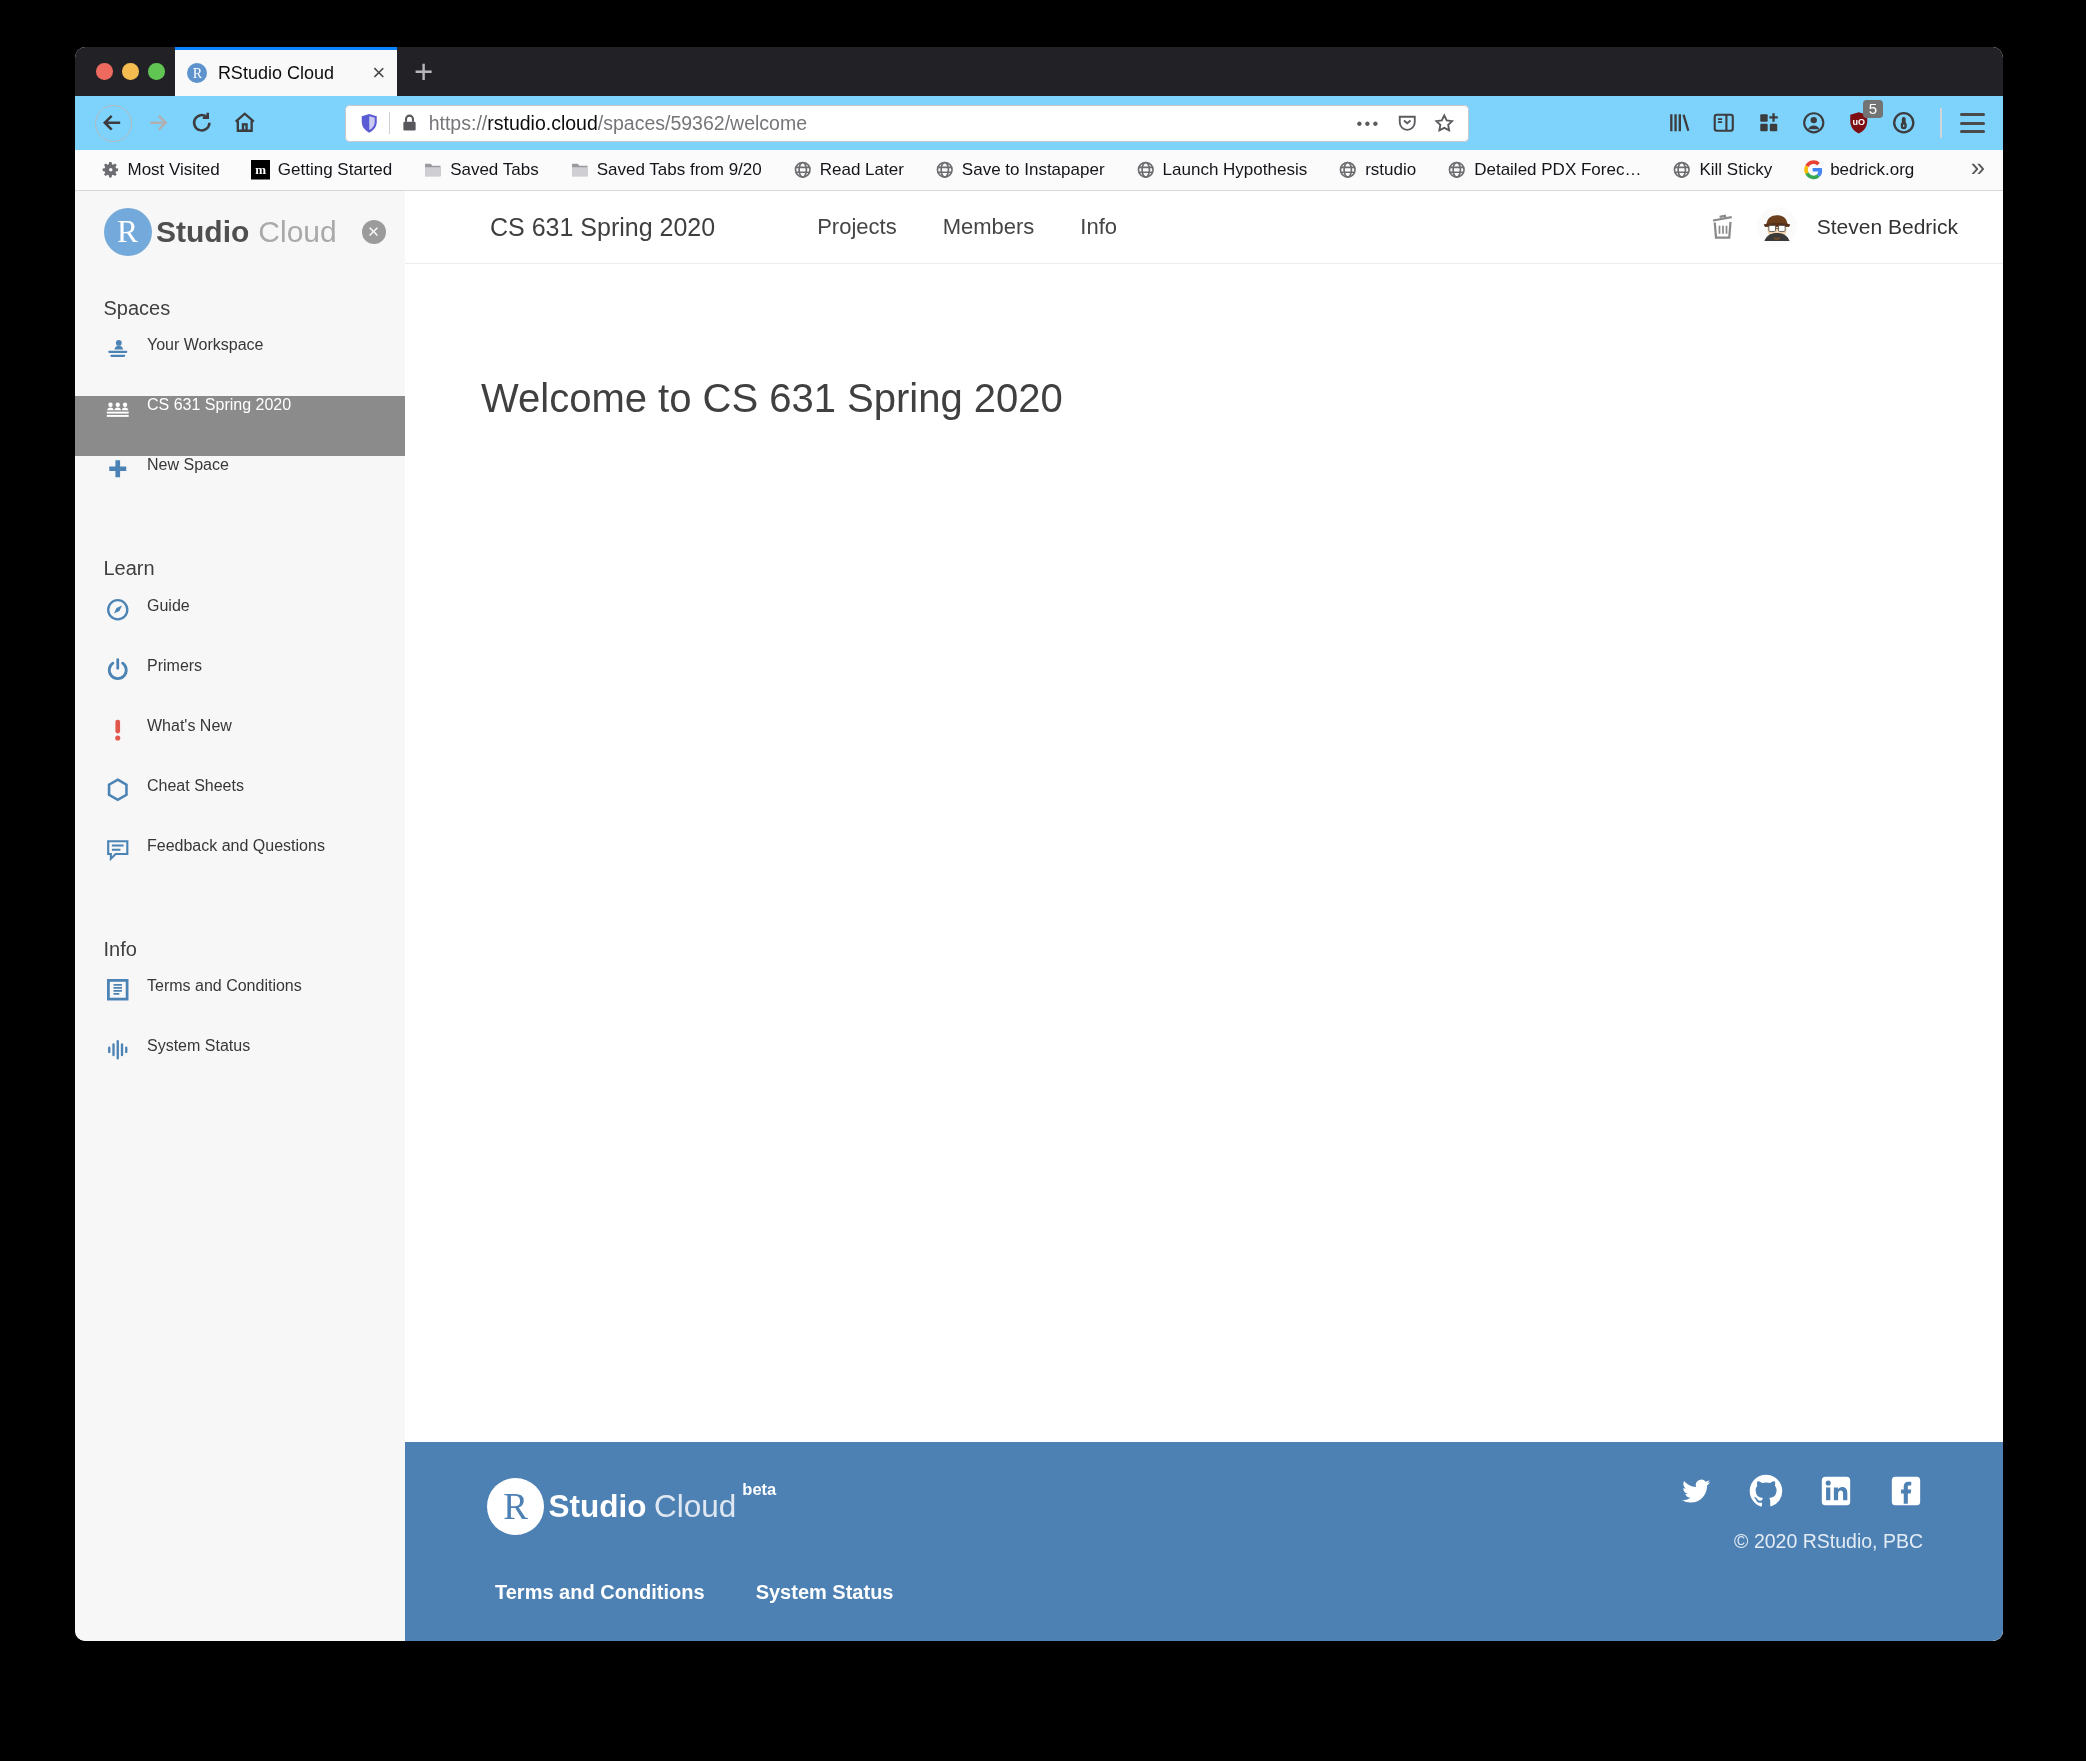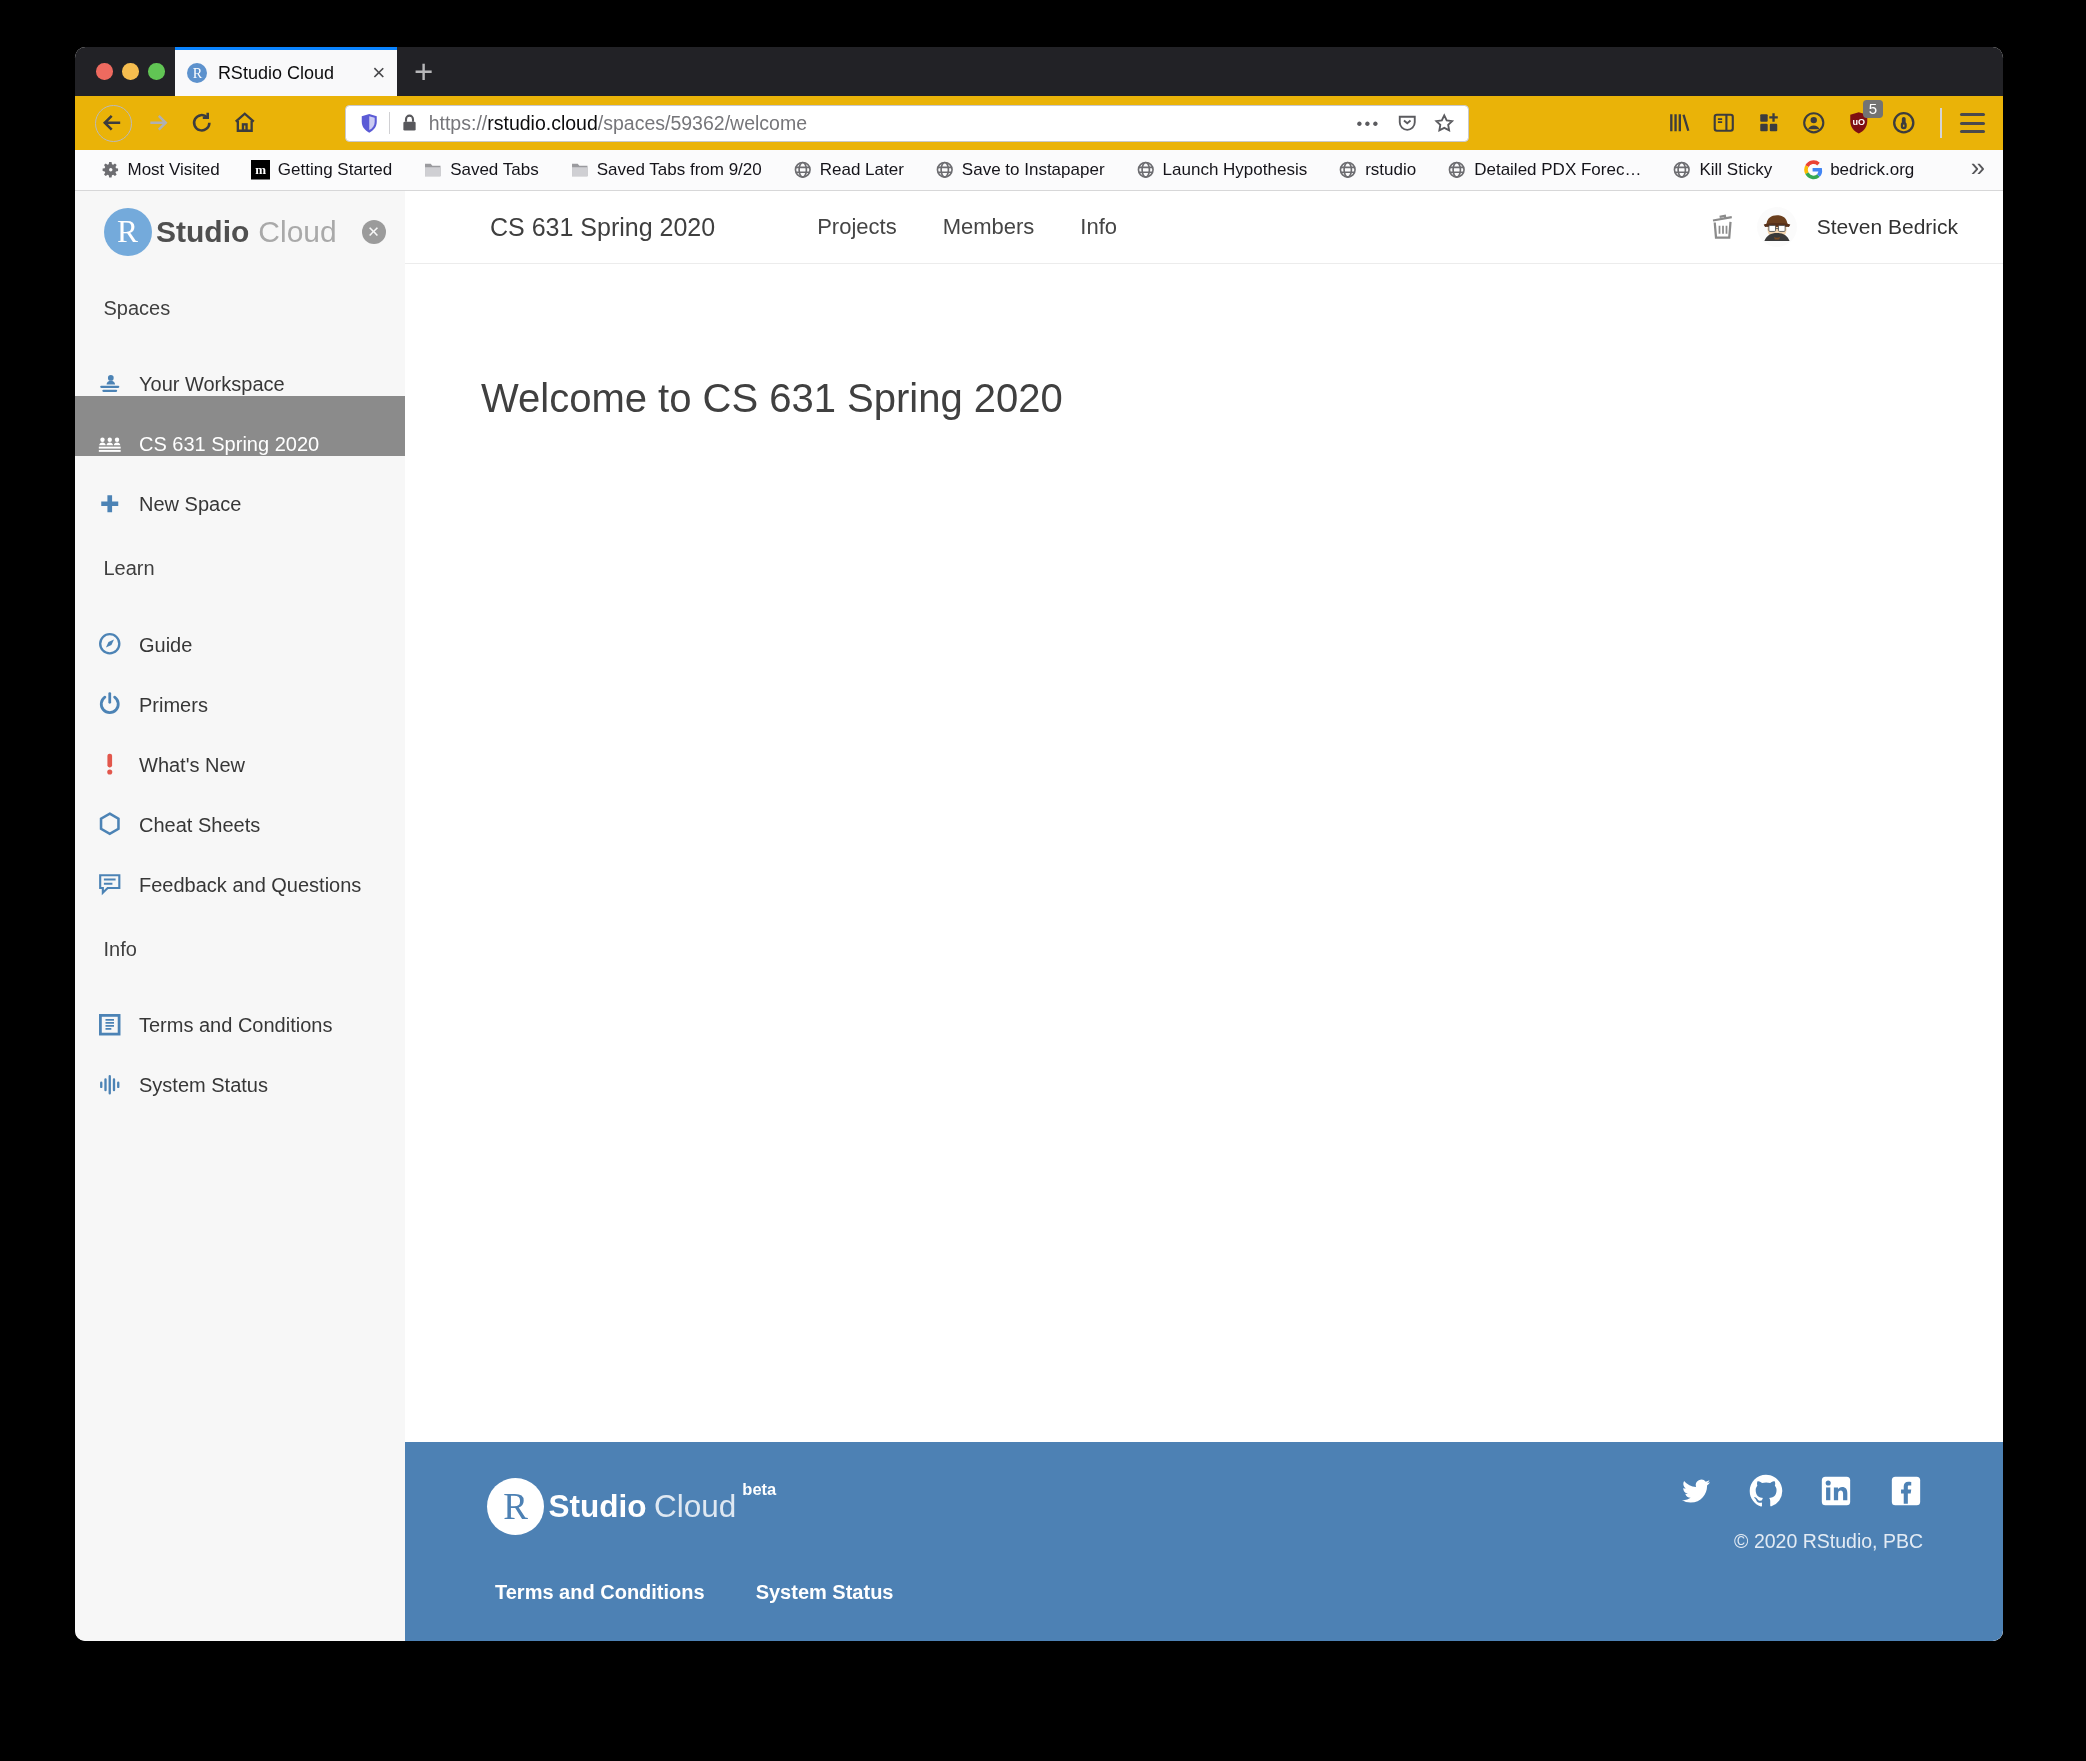--- a/index.html
+++ b/index.html
@@ -15,21 +15,21 @@
   .tabbar{height:49px;background:#222226;display:flex;align-items:stretch;flex-shrink:0}
   .traffic{display:flex;gap:9.7px;align-items:center;padding-left:21px}
   .traffic span{width:16.5px;height:16.5px;border-radius:50%}
   .t-close{background:#ee6a5f}.t-min{background:#f5bd4f}.t-zoom{background:#61c554}
   .tab{margin-left:10.5px;width:222px;background:#f9f9fa;border-top:3px solid var(--tab_accent);display:flex;align-items:center;gap:10.5px;padding:0 12px;flex-shrink:0}
   .favicon{width:20px;height:20px;border-radius:50%;background:#5d92cd;color:#fff;font-family:"Liberation Serif",serif;font-size:14.2px;display:flex;align-items:center;justify-content:center}
   .tab-title{font-size:18px;color:#0c0c0d;white-space:nowrap;flex:1}
   .tab-close{font-size:22.5px;color:#4a4a4c;line-height:1}
   .newtab{font-size:33px;color:#b7b7b9;align-self:center;margin-left:16.5px;font-weight:300;line-height:1}
 
-  .toolbar{height:54px;background:#eab308;display:flex;align-items:center;padding:0 15px 0 19.5px;flex-shrink:0}
+  .toolbar{height:54px;background:#7dd3fc;display:flex;align-items:center;padding:0 15px 0 19.5px;flex-shrink:0}
   .tb-ic{color:#3c3c3e;margin-right:18px;flex-shrink:0}
   .tb-ic svg{width:25.5px;height:25.5px}
   .backbtn{width:37px;height:37px;border:1.5px solid #b9b9bc;border-radius:50%;display:flex;align-items:center;justify-content:center;margin-right:12px}
   .fwd{color:#b0b0b3}
   .urlbar{margin-left:69px;width:1124px;height:37px;background:#fff;border:0.7px solid #c8c8cc;border-radius:4.5px;display:flex;align-items:center;padding:0 12px;gap:9px}
   .urlbar .sep{width:0.7px;height:22.5px;background:#d0d0d3}
   .url-text{font-size:19.5px;color:#76767a;white-space:nowrap;flex:1}
   .url-text b{color:#0c0c0d;font-weight:400}
   .url-right{display:flex;align-items:center;gap:15px;color:#5b5b5f}
   .url-right svg{width:22.5px;height:22.5px}
@@ -50,21 +50,21 @@
   
   .app{flex:1;display:flex;min-height:0}
   .sidebar{width:330px;background:#f7f7f7;flex-shrink:0;padding-top:16.5px}
   .logo-row{display:flex;align-items:center;padding:0 19.5px 0 28.5px;gap:1.5px}
   .logo-circle{width:48px;height:48px;border-radius:50%;background:var(--logo_blue);color:#fff;font-family:"Liberation Serif",serif;font-size:31.5px;display:flex;align-items:center;justify-content:center;flex-shrink:0}
   .logo-studio{font-size:30px;font-weight:700;color:#4f4f4f;margin-left:3px}
   .logo-cloud{font-size:30px;font-weight:300;color:#a9a9a9;margin-left:7.5px}
   .sb-close{margin-left:auto;width:24px;height:24px;border-radius:50%;background:#9b9b9b;color:#f7f7f7;font-size:15px;display:flex;align-items:center;justify-content:center}
   .sb-section{margin-top:41px}
   .sb-heading{padding-left:28.5px;font-size:20px;color:#3f3f3f;margin-bottom:16.5px}
-  .sb-item{height:60px;display:flex;align-items:flex-end;padding-left:22px;gap:16.5px;font-size:20px;color:#373737;cursor:pointer}
+  .sb-item{height:60px;display:flex;align-items:flex-start;padding-left:30px;gap:16.5px;font-size:16px;color:#373737;cursor:pointer}
   .sb-icon{width:25.5px;height:25.5px;color:var(--accent_blue);flex-shrink:0;display:flex;align-items:center;justify-content:center}
   .sb-icon svg{width:25.5px;height:25.5px}
   .sb-item.selected{background:var(--selected_gray);color:#fff}
   .sb-item.selected .sb-icon{color:#fff}
 
   .main{flex:1;display:flex;flex-direction:column;background:#fff;min-width:0}
   .page-header{height:73px;border-bottom:1.5px solid #ececec;display:flex;align-items:center;padding:0 45px 0 85px;flex-shrink:0}
   .space-title{font-size:25px;color:#3f3f3f;white-space:nowrap}
   .top-nav{display:flex;gap:46px;margin-left:102px;font-size:22px;color:#454545}
   .top-nav span{cursor:pointer}

